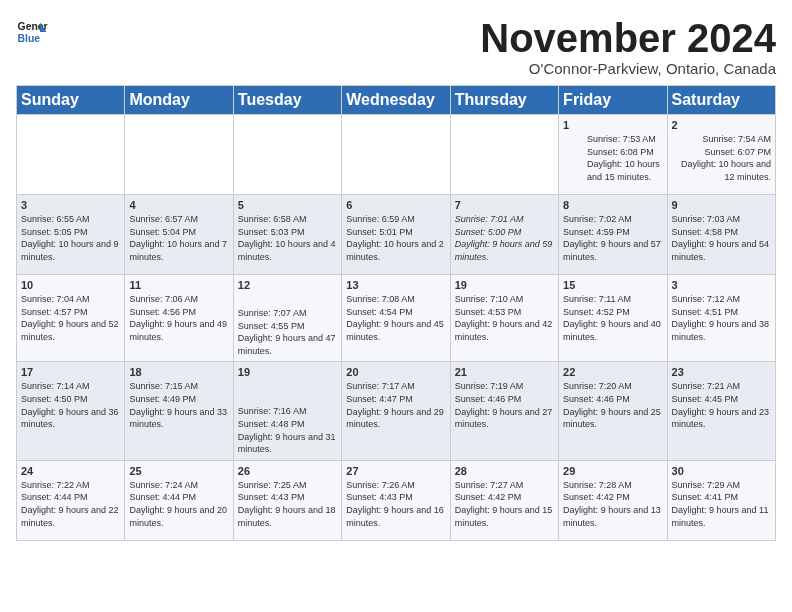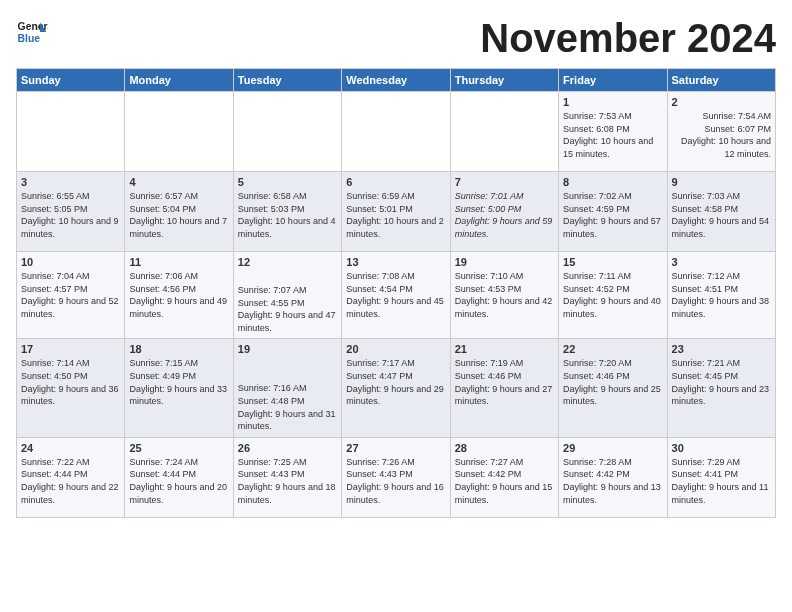--- a/index.html
+++ b/index.html
@@ -39,21 +39,21 @@
       color: #444;
     }
     table {
       width: 100%;
       border-collapse: collapse;
       table-layout: fixed;
     }
     thead tr th {
       background-color: #2e6db4;
       color: #fff;
-      font-size: 11px;
+      font-size: 16px;
       font-weight: bold;
       padding: 5px 4px;
       text-align: left;
       border: 1px solid #ccc;
     }
     tbody tr td {
       vertical-align: top;
       border: 1px solid #ccc;
       padding: 4px 4px;
       font-size: 9.5px;
@@ -92,20 +92,21 @@
 <div class="header">
   <div class="logo">
     <svg class="logo-icon" viewBox="0 0 40 40" xmlns="http://www.w3.org/2000/svg">
       <text x="2" y="18" font-size="13" font-weight="bold" fill="#222">General</text>
       <text x="2" y="32" font-size="13" font-weight="bold" fill="#2e6db4">Blue</text>
       <polygon points="30,8 38,20 30,20" fill="#2e6db4"></polygon>
     </svg>
   </div>
   <div class="title-block">
     <div class="month-title">November 2024</div>
+    <div class="subtitle">O'Connor-Parkview, Ontario, Canada</div>
   </div>
 </div>
 
 <table>
   <thead>
     <tr>
     <th>Sunday</th>
         <th>Monday</th>
         <th>Tuesday</th>
         <th>Wednesday</th>
@@ -116,21 +117,21 @@
   </thead>
   <tbody id="calendar-body">
   <tr>
         <td class="empty-cell"></td>
         <td class="empty-cell"></td>
         <td class="empty-cell"></td>
         <td class="empty-cell"></td>
         <td class="empty-cell"></td>
         <td>
           <span class="day-number">1</span>
-          <div class="day-info" style="white-space: pre-line;">Sunrise: 7:53 AM
+          <div class="day-info" style="white-space: pre-line; margin-left: 24px;">Sunrise: 7:53 AM
 Sunset: 6:08 PM
 Daylight: 10 hours and 15 minutes.</div>
         </td>
         <td>
           <span class="day-number">2</span>
           <div class="day-info" style="white-space: pre-line; text-align: right;">Sunrise: 7:54 AM
 Sunset: 6:07 PM
 Daylight: 10 hours and 12 minutes.</div>
         </td>
       </tr>

